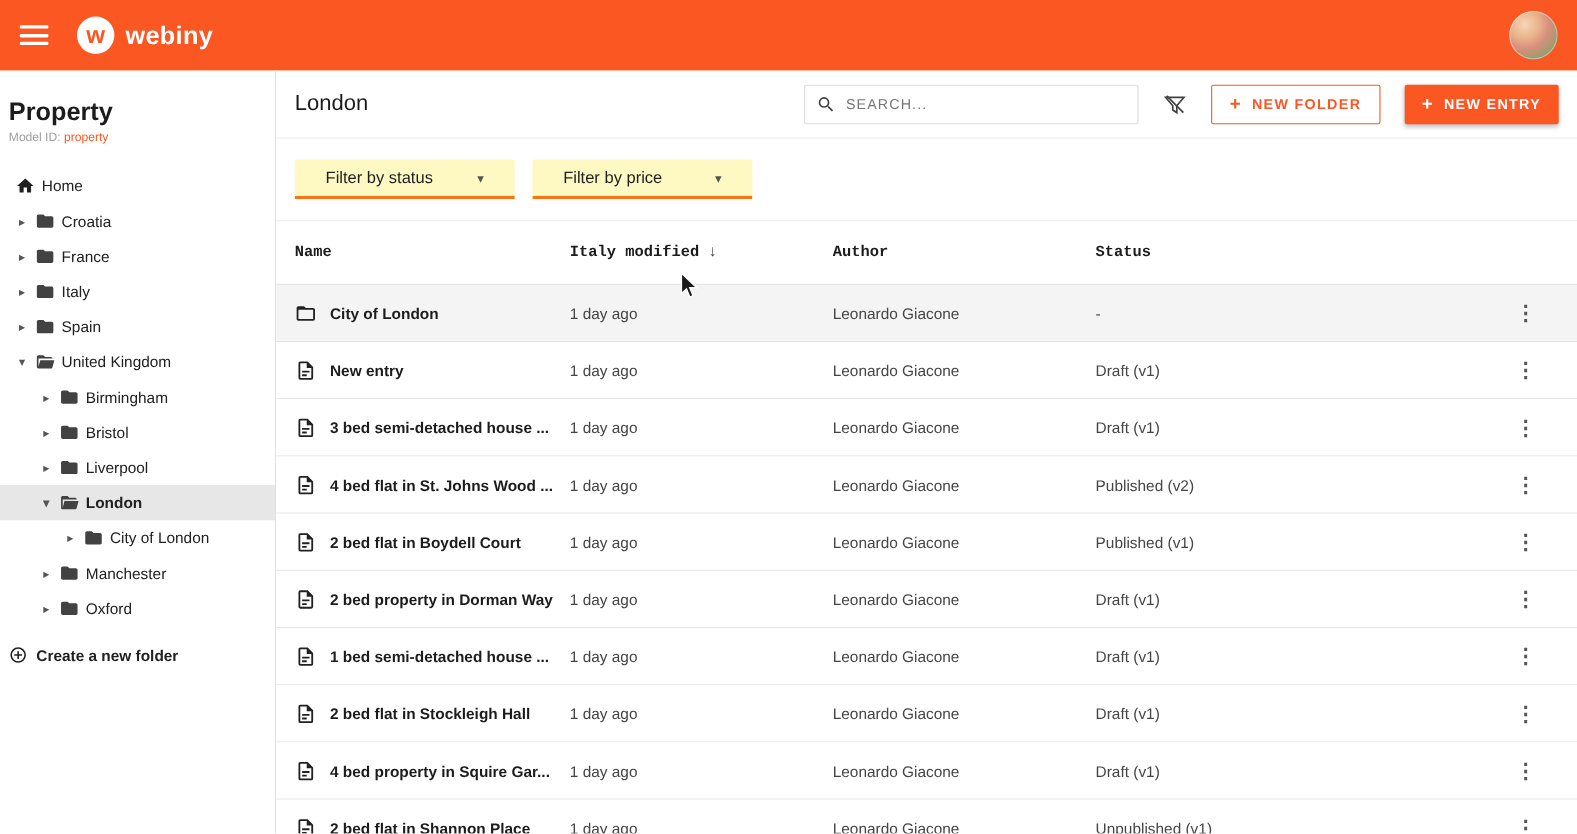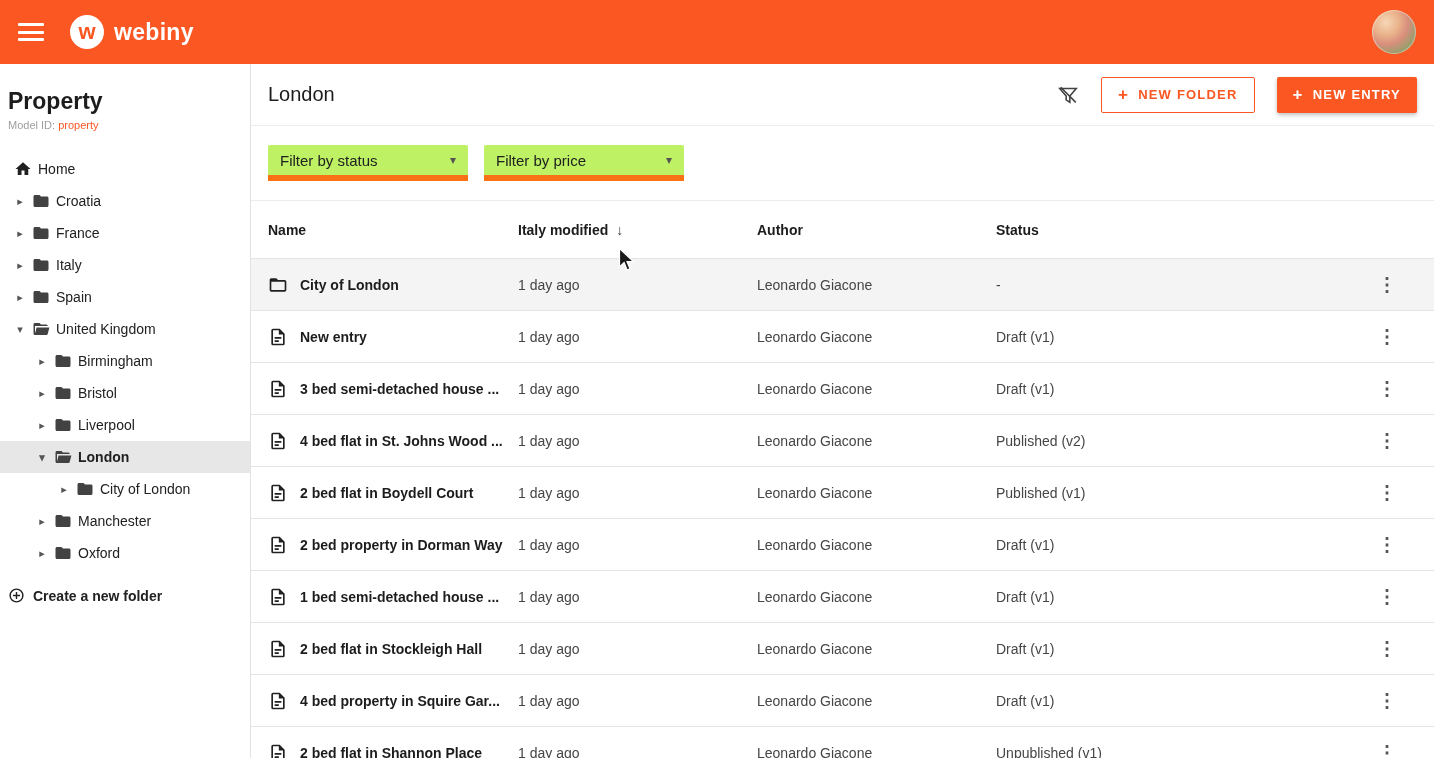--- a/index.html
+++ b/index.html
@@ -50,31 +50,31 @@
   .filter-toggle { display:flex; cursor:pointer; } .filter-toggle svg { width:22px; height:22px; }
   .btn { height:36px; border-radius:2px; font-size:13px; font-weight:bold; letter-spacing:1.2px;
          display:flex; align-items:center; gap:9px; padding:0 16px; cursor:pointer;
          font-family:"Liberation Sans", sans-serif; }
   .btn .plus { font-size:17px; font-weight:bold; line-height:1; }
   .btn-outline { background:#fff; border:1px solid #fa5723; color:#fa5723; }
   .btn-filled  { background:#fa5723; border:none; color:#fff; box-shadow:0 2px 4px rgba(0,0,0,.25); }
 
   
   .filters-row { padding:19px 17px; display:flex; gap:16px; border-bottom:1px solid #ececec; flex-shrink:0; }
-  .select { width:200px; height:36px; background:#bef264; border-bottom:6px solid #f97316;
-            border-radius:2px 2px 0 0; display:flex; align-items:center; padding:0 12px;
+  .select { width:200px; height:36px; background:#fef9c3; border-bottom:3px solid #f97316;
+            border-radius:2px 2px 0 0; display:flex; align-items:center; padding:0 28px;
             font-size:15px; color:#212121; cursor:pointer; }
   .select .arrow { margin-left:auto; color:#555; font-size:12px; }
 
   
   .table { flex:1; overflow:hidden; }
   .thead, .trow { display:grid; grid-template-columns:250px 239px 239px 1fr 60px;
                   align-items:center; padding:0 17px 0 17px; }
   .thead { height:58px; font-size:14px; font-weight:bold; color:#1c1c1c; border-bottom:1px solid #e4e4e4; }
-  .th { display:flex; align-items:center; gap:8px; }
+  .th { display:flex; align-items:center; gap:8px;font-family:Liberation Mono, monospace; }
   .sort { font-size:14px; font-weight:normal; color:#424242; }
   .trow { height:52px; border-bottom:1px solid #e4e4e4; font-size:14px; color:#454545; background:#fff; cursor:pointer; }
   .trow.highlight { background:#f4f4f4; }
   .cell-name { display:flex; align-items:center; gap:12px; font-weight:bold; color:#1c1c1c;
                white-space:nowrap; overflow:hidden; }
   .row-icon { display:flex; flex-shrink:0; } .row-icon svg { width:20px; height:20px; }
   .cell-actions { text-align:center; }
   .kebab { font-size:19px; font-weight:bold; color:#555; padding:4px 8px; cursor:pointer; }
 
   
@@ -231,20 +231,28 @@
         </span>
       <span>Create a new folder</span>
     </div>
   </aside>
 
   <main class="main">
 
     <div class="main-header">
       <h2 class="main-title">London</h2>
       <div class="header-right">
+        <div class="search-box">
+          <span class="ic">
+              <svg viewBox="0 0 24 24" fill="#424242">
+                <path d="M9.5 3A6.5 6.5 0 0 1 16 9.5c0 1.61-.59 3.09-1.56 4.23l.27.27h.79l5 5-1.5 1.5-5-5v-.79l-.27-.27A6.52 6.52 0 0 1 9.5 16 6.5 6.5 0 0 1 3 9.5 6.5 6.5 0 0 1 9.5 3m0 2C7 5 5 7 5 9.5S7 14 9.5 14 14 12 14 9.5 12 5 9.5 5z"></path>
+              </svg>
+            </span>
+          <input type="text" placeholder="SEARCH..." style="">
+        </div>
         <span class="filter-toggle">
             <svg viewBox="0 0 24 24" fill="none" stroke="#424242" stroke-width="1.7">
               <path d="M3 5h18l-7 8.2V20l-4-2.6v-4.2L3 5z"></path>
               <line x1="4" y1="3.5" x2="20.5" y2="20"></line>
             </svg>
           </span>
         <button class="btn btn-outline">
           <span class="plus">+</span>
           <span>NEW FOLDER</span>
         </button>

